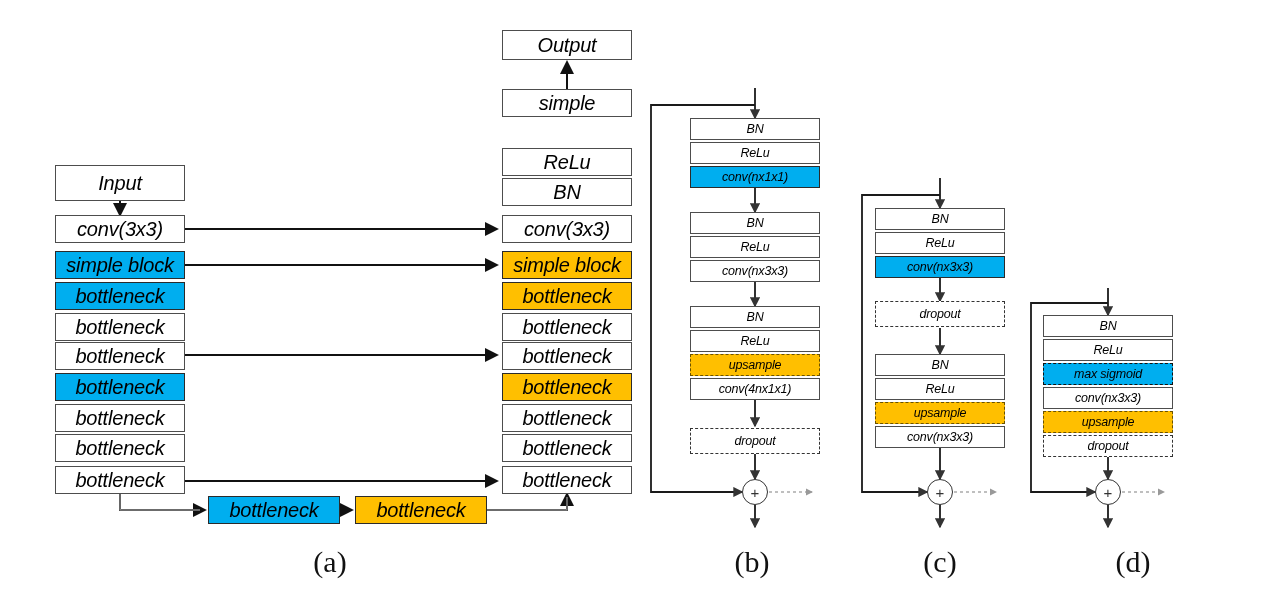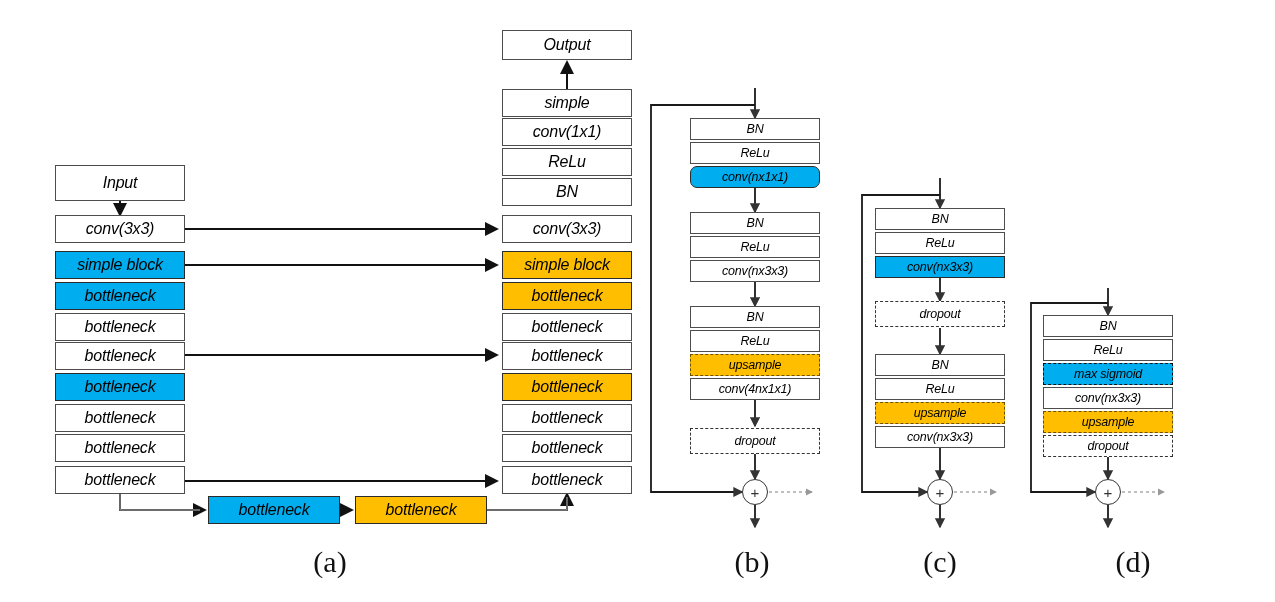--- a/index.html
+++ b/index.html
@@ -24,21 +24,21 @@
     letter-spacing:-0.2px;
   }
   .blk.blue{background:#00AEEF;border-color:#2b2b2b;}
   .blk.orange{background:#FFBF00;border-color:#2b2b2b;}
   .blk.dashed{border-style:dashed;border-width:1.6px;border-color:#333;}
   .blk.dashed.blue{border-color:#111;}
   .blk.dashed.orange{border-color:#6b5200;}
   .blk.plain-dash{border-style:dashed;border-color:#333;background:#fff;}
 
   
-  .pa{font-size:16px;}
+  .pa{font-size:20px;}
   
   .pb{font-size:12.5px;}
 
   .caption{
     position:absolute;
     font-family:"Liberation Serif", serif;
     font-size:30px;
     font-style:normal;
     color:#111;
     text-align:center;
@@ -162,23 +162,20 @@
   <div class="blk pa" style="left:55px;top:466px;width:130px;height:28px;">
     <span>bottleneck</span>
   </div>
 
   <div class="blk pa" style="left:502px;top:30px;width:130px;height:30px;">
     <span>Output</span>
   </div>
   <div class="blk pa" style="left:502px;top:89px;width:130px;height:28px;">
     <span>simple</span>
   </div>
-  <div class="blk pa" style="left:502px;top:118px;width:130px;height:28px;">
-    <span>conv(1x1)</span>
-  </div>
   <div class="blk pa" style="left:502px;top:148px;width:130px;height:28px;">
     <span>ReLu</span>
   </div>
   <div class="blk pa" style="left:502px;top:178px;width:130px;height:28px;">
     <span>BN</span>
   </div>
   <div class="blk pa" style="left:502px;top:215px;width:130px;height:28px;">
     <span>conv(3x3)</span>
   </div>
   <div class="blk pa orange" style="left:502px;top:251px;width:130px;height:28px;">
@@ -212,21 +209,21 @@
   <div class="blk pa orange" style="left:355px;top:496px;width:132px;height:28px;">
     <span>bottleneck</span>
   </div>
 
   <div class="blk pb" style="left:690px;top:118px;width:130px;height:22px;">
     <span>BN</span>
   </div>
   <div class="blk pb" style="left:690px;top:142px;width:130px;height:22px;">
     <span>ReLu</span>
   </div>
-  <div class="blk pb blue" style="left:690px;top:166px;width:130px;height:22px;border-radius:7px;">
+  <div class="blk pb blue" style="left:690px;top:166px;width:130px;height:22px;">
     <span>conv(nx1x1)</span>
   </div>
   <div class="blk pb" style="left:690px;top:212px;width:130px;height:22px;">
     <span>BN</span>
   </div>
   <div class="blk pb" style="left:690px;top:236px;width:130px;height:22px;">
     <span>ReLu</span>
   </div>
   <div class="blk pb" style="left:690px;top:260px;width:130px;height:22px;">
     <span>conv(nx3x3)</span>

